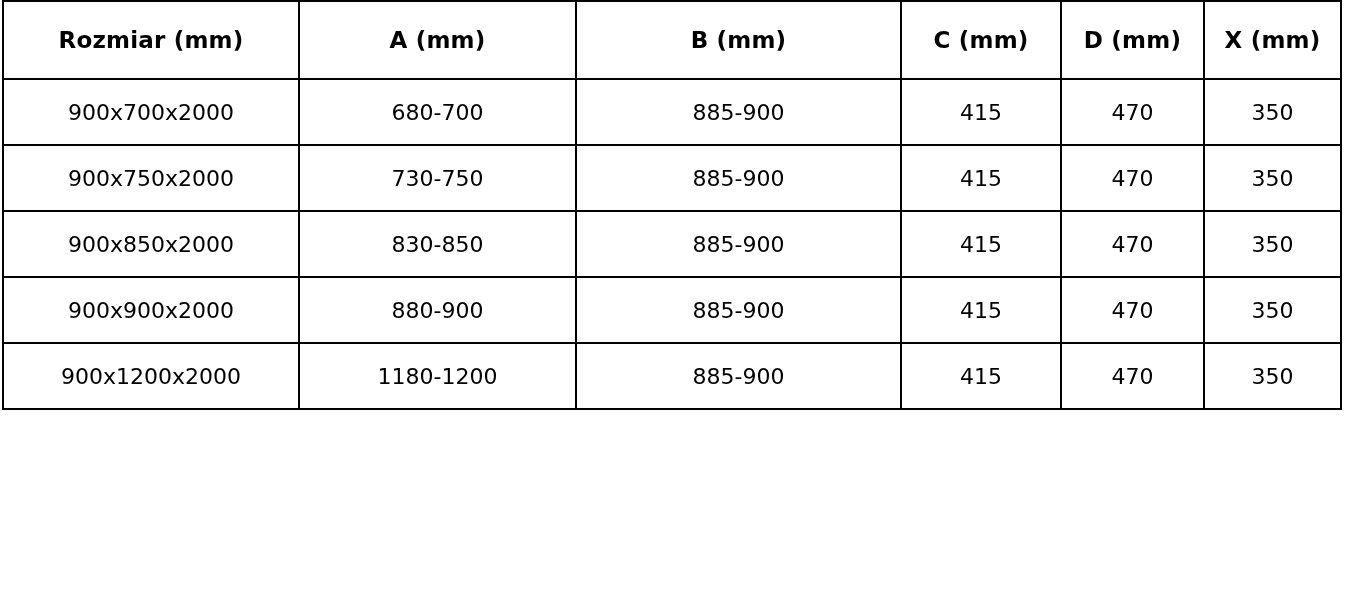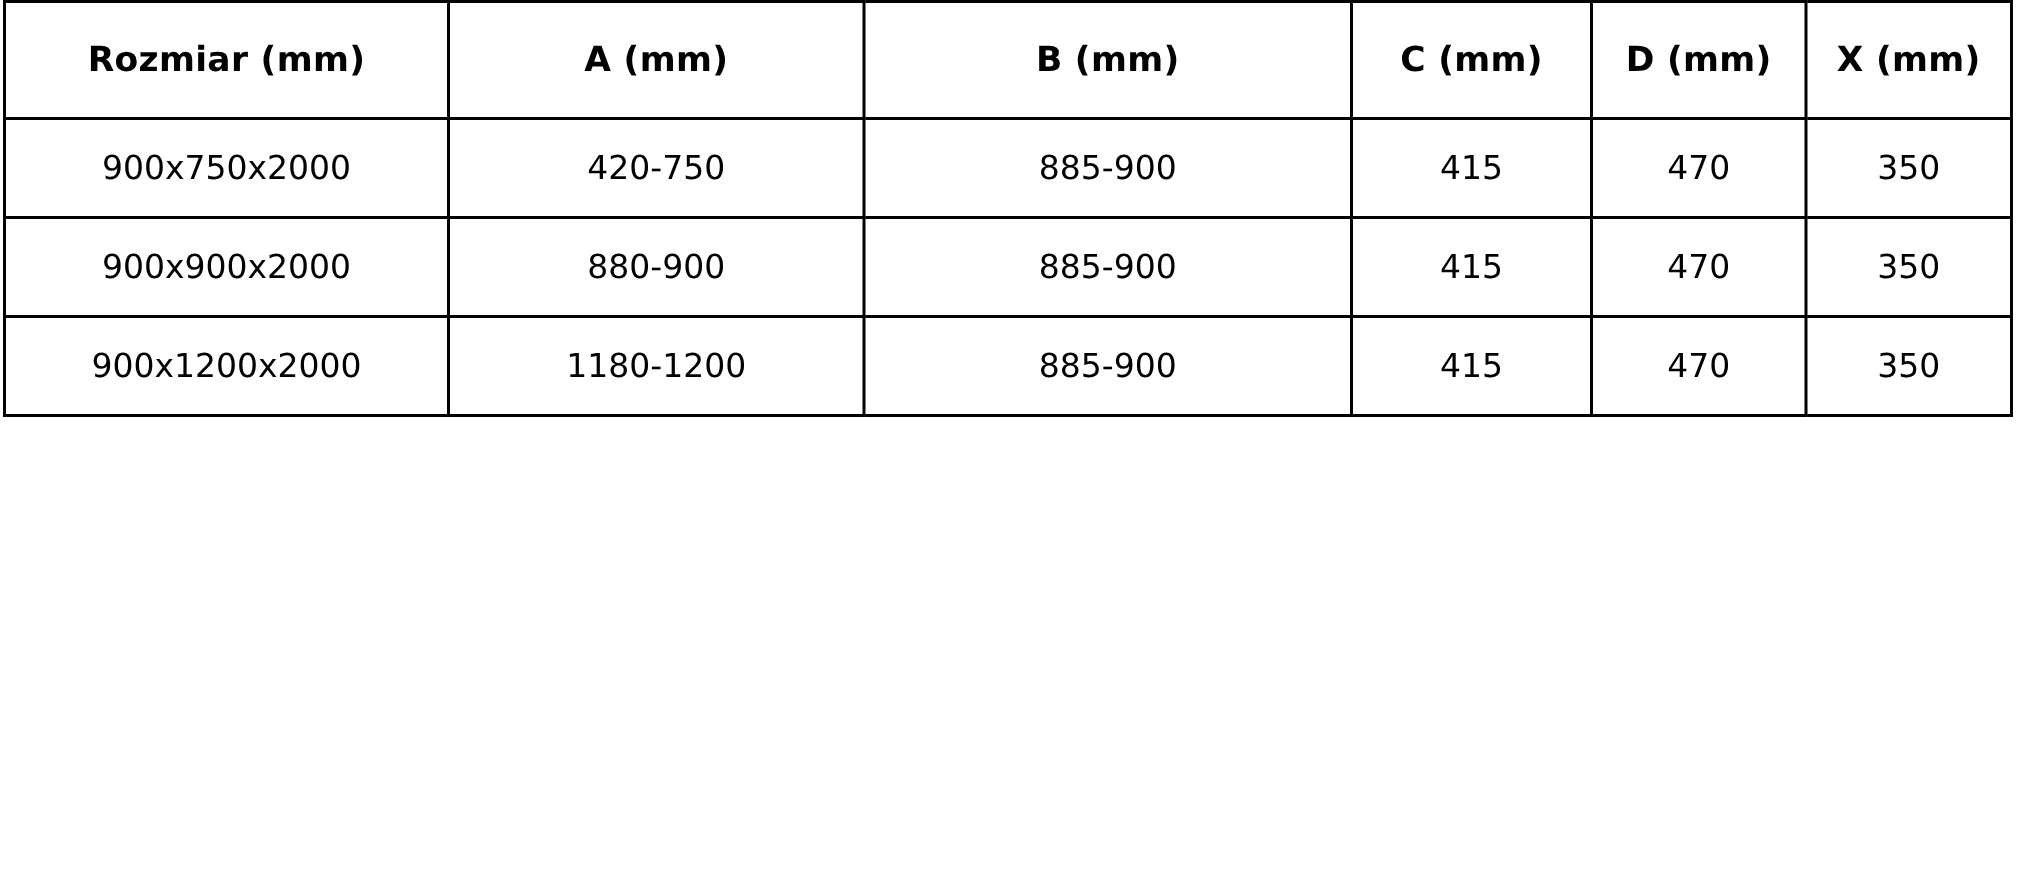--- a/index.html
+++ b/index.html
@@ -68,22 +68,38 @@
         <th>Rozmiar (mm)</th>
         <th>A (mm)</th>
         <th>B (mm)</th>
         <th>C (mm)</th>
         <th>D (mm)</th>
         <th>X (mm)</th>
       </tr>
     </thead>
     <tbody>
       <tr>
+        <td>900x700x2000</td>
+        <td>680-700</td>
+        <td>885-900</td>
+        <td>415</td>
+        <td>470</td>
+        <td>350</td>
+      </tr>
+      <tr>
         <td>900x750x2000</td>
-        <td>420-750</td>
+        <td>730-750</td>
+        <td>885-900</td>
+        <td>415</td>
+        <td>470</td>
+        <td>350</td>
+      </tr>
+      <tr>
+        <td>900x850x2000</td>
+        <td>830-850</td>
         <td>885-900</td>
         <td>415</td>
         <td>470</td>
         <td>350</td>
       </tr>
       <tr>
         <td>900x900x2000</td>
         <td>880-900</td>
         <td>885-900</td>
         <td>415</td>

